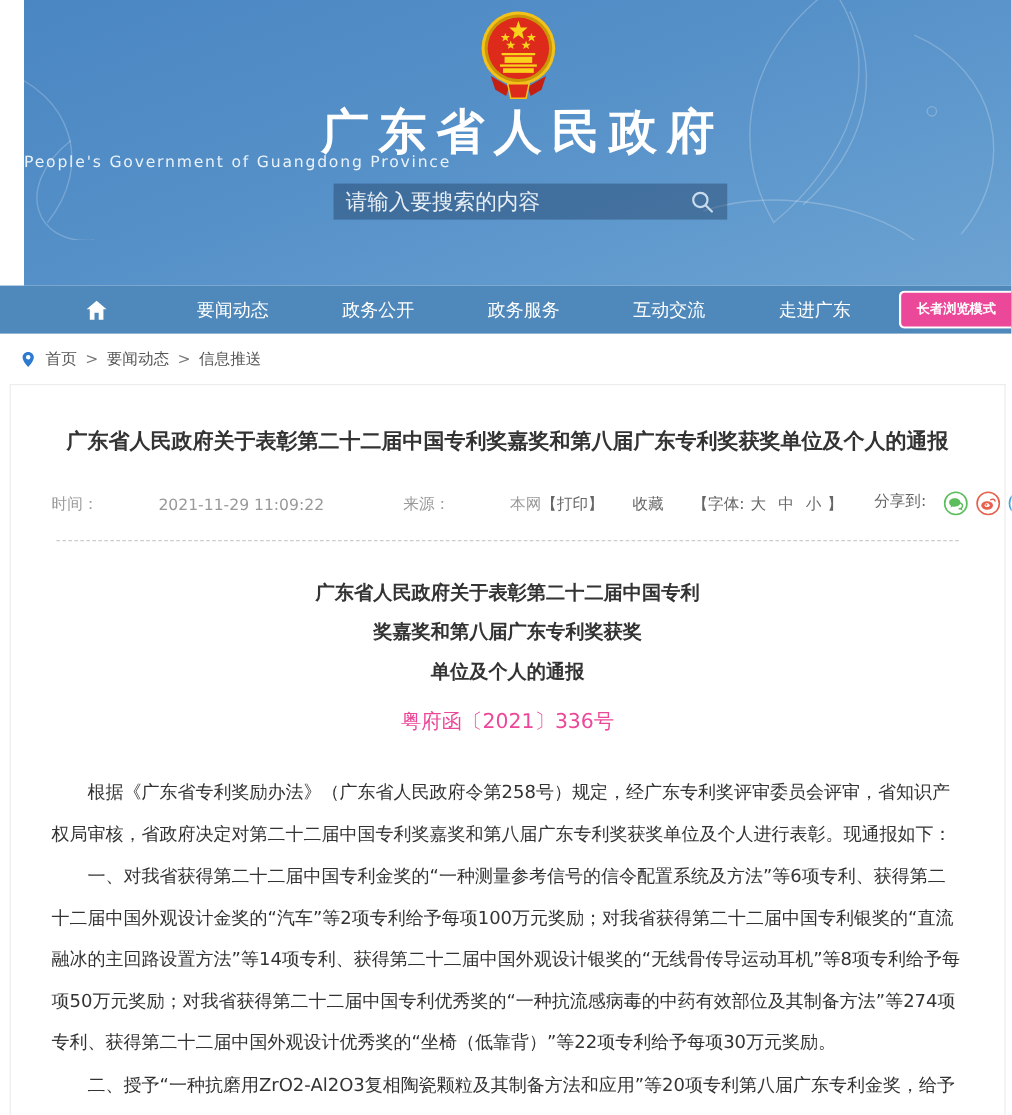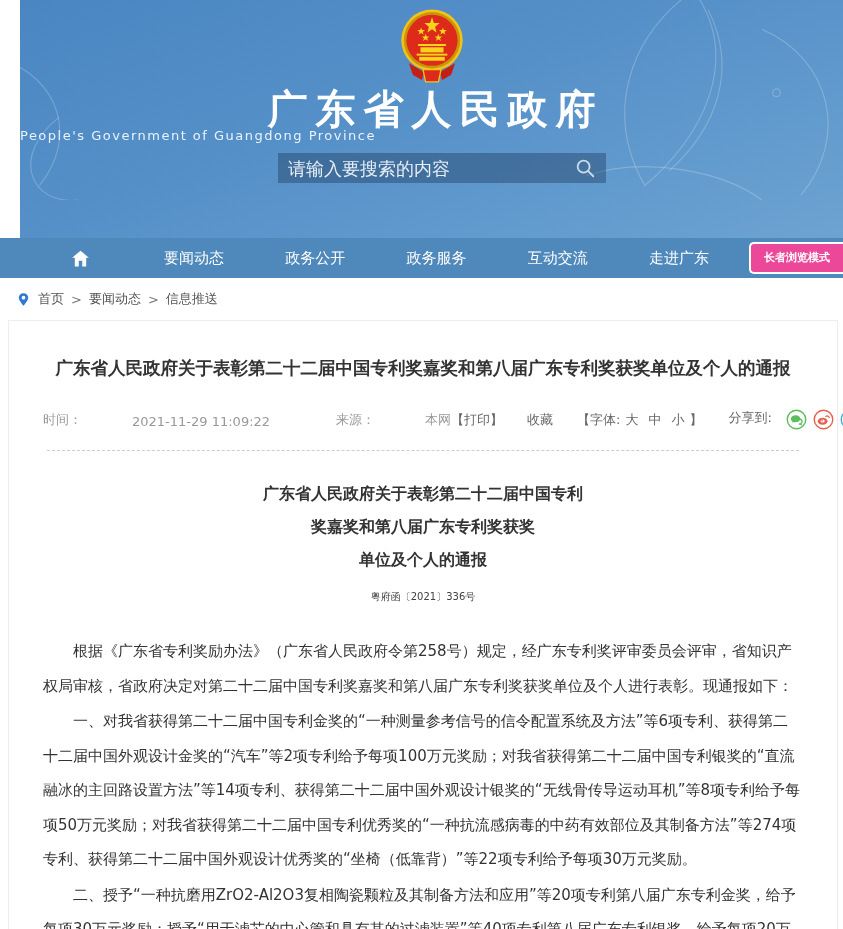--- a/index.html
+++ b/index.html
@@ -80,21 +80,21 @@
   .meta-mid .sp { margin-left:24px; }
   .font-sizes span { cursor:pointer; margin:0 5px; }
   .meta-share { display:flex; align-items:flex-start; margin-left:26px; }
   .share-label { color:#666; margin-right:8px; }
   .share-ic { width:21px; height:21px; margin-left:6px; cursor:pointer; display:flex; }
   .dashed-sep { border:none; border-top:1px dashed #ccc; margin:20px 4px 0 4px; }
   
   .doc { padding-top:26px; }
   .doc-head { text-align:center; font-size:16px; font-weight:bold; color:#333; line-height:33px; }
   .doc-head div { margin-bottom:0; }
-  .doc-number { text-align:center; font-size:10px; color:#404040; margin-top:14px; }
+  .doc-number { text-align:center; font-size:17px; color:#ec4899; margin-top:14px; }
   .doc-body { margin-top:30px; font-size:15px; color:#333; line-height:34.5px; }
   .doc-body p { margin-bottom:1px; text-indent:2em; }
   .doc-body p.salutation { text-indent:0; }
 </style>
 </head>
 <body>
 
 <div class="header">
   <svg class="header-deco" viewBox="0 0 843 205">
     <g fill="none" stroke="rgba(255,255,255,0.22)" stroke-width="1.2">

